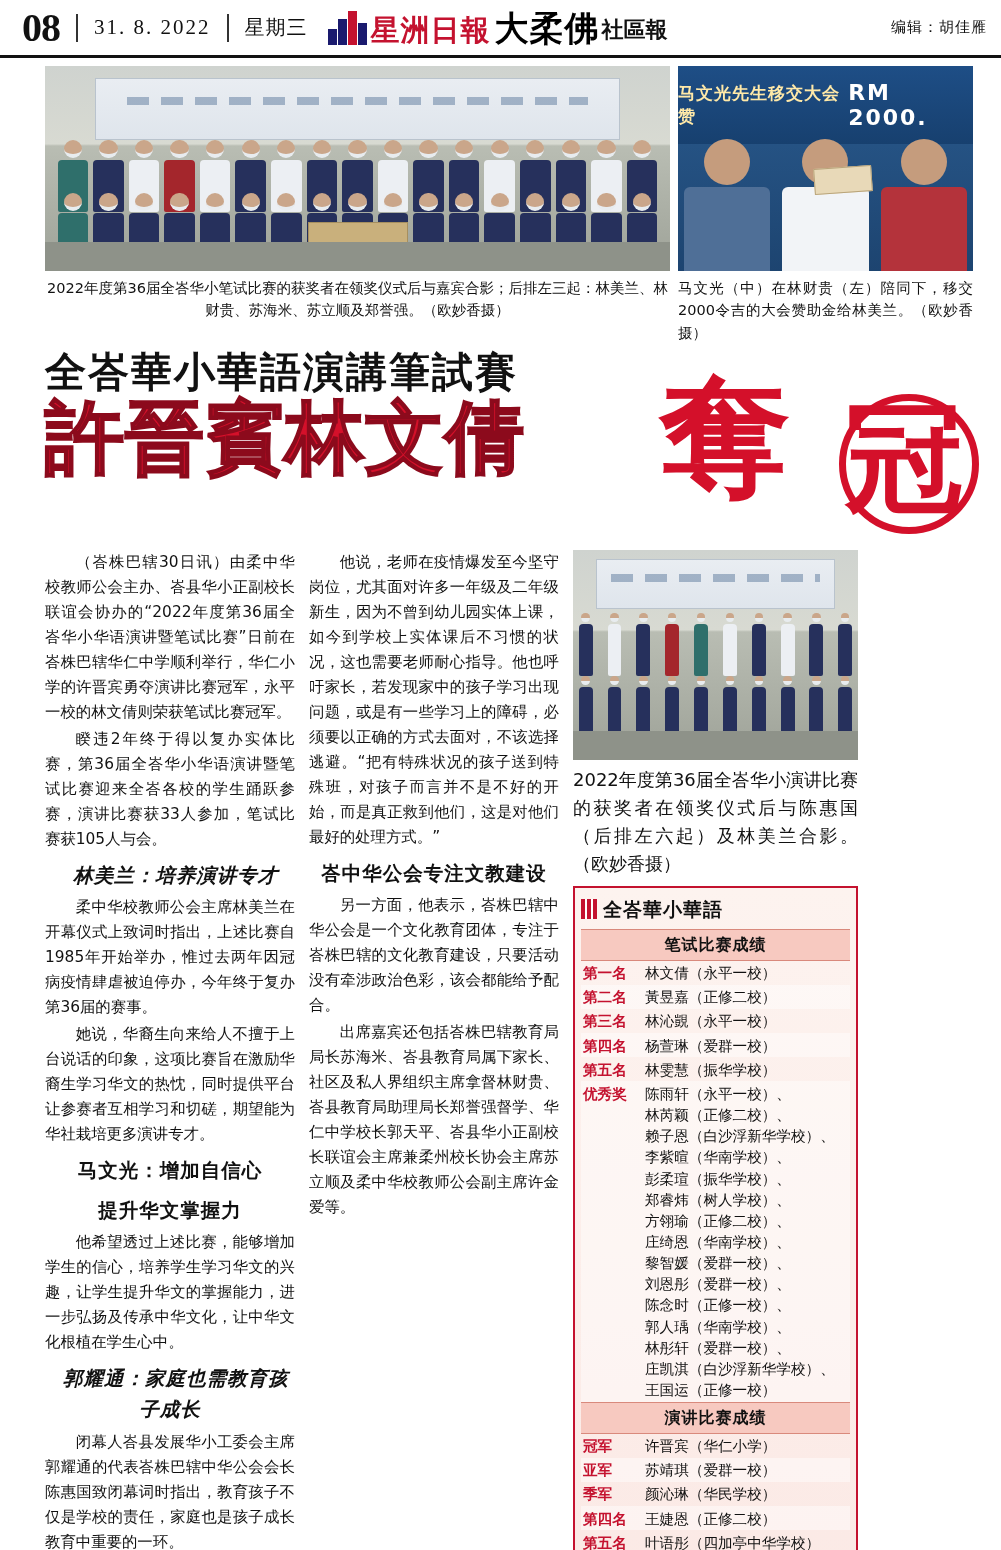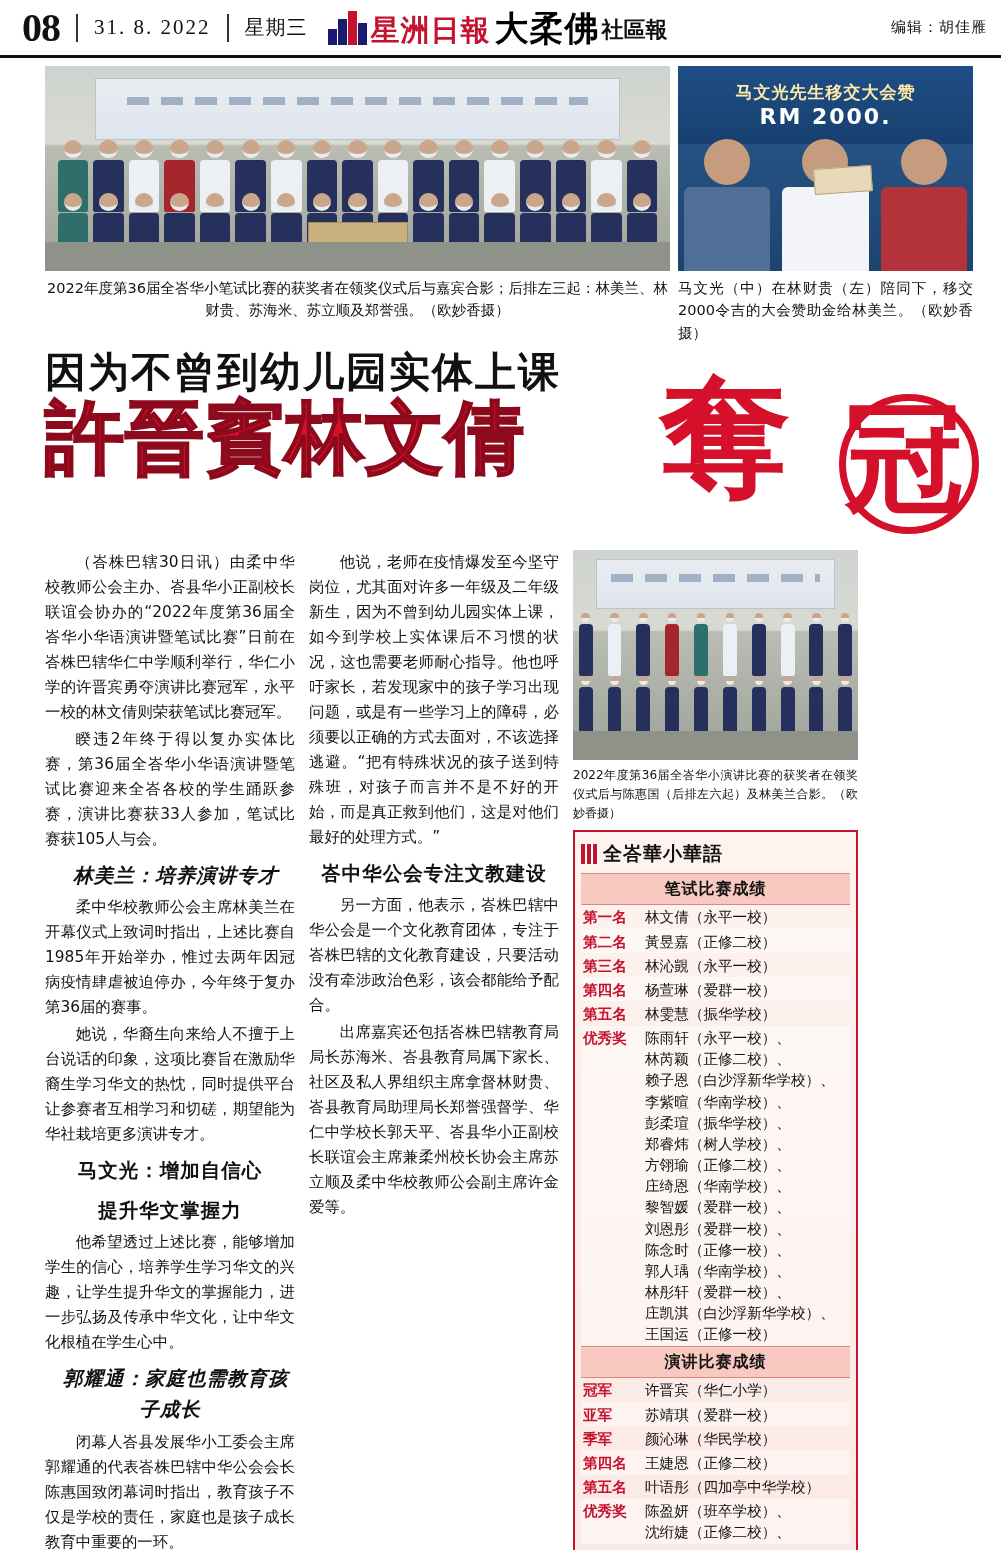--- a/index.html
+++ b/index.html
@@ -122,21 +122,21 @@
     position: absolute; left: 42%; bottom: 12%; width: 16%; height: 12%;
     background: #c9b07c; border: 1px solid #a68f5f;
   }
 
   
   .ph2-bg { position: absolute; inset: 0; background: linear-gradient(#2a5b8f,#1d4470); }
   .ph2-banner {
     position: absolute; left: 0; top: 0; width: 100%; height: 38%;
     background: linear-gradient(#1e4e86,#17406f);
     color: #ffe9a8; font-size: 17px; font-weight: 700;
-    display: flex; flex-direction: column; justify-content: center; align-items: center;
+    display: flex; flex-direction: row; justify-content: center; align-items: center;
     letter-spacing: 1px;
   }
   .ph2-banner span:last-child { color: #fff; font-size: 22px; letter-spacing: 2px; }
   .ph2-people { position: absolute; left: 0; bottom: 0; width: 100%; height: 66%; display: flex; align-items: flex-end; }
   .p2 { flex: 1; text-align: center; }
   .p2 .head { width: 46px; height: 46px; border-radius: 50%; background: #c59c7d; margin: 0 auto 2px; }
   .p2 .body { height: 84px; margin: 0 6px; border-radius: 6px 6px 0 0; }
   .p2.a .body { background: #4f6f97; }
   .p2.b .body { background: #f2f4f7; }
   .p2.c .body { background: #b4333b; }
@@ -215,21 +215,21 @@
     letter-spacing: 1px;
   }
   .col h3.left { text-align: center; text-indent: 0.6em; font-style: italic; }
   .col-1 { width: 250px; }
   .col-2 { width: 250px; }
   .col-3 { width: 285px; }
 
   .mid-photo {
     width: 285px; height: 210px; position: relative; overflow: hidden; margin-bottom: 6px;
   }
-  .mid-cap { font-size: 12px; line-height: 1.55; text-align: justify; }
+  .mid-cap { font-size: 18px; line-height: 1.55; text-align: justify; }
 
   
   .results {
     width: 285px;
     border: 2px solid #c4122f;
     background: linear-gradient(#fdf3ef,#fbe9e5);
     padding: 4px 6px 8px;
     margin-top: 8px;
   }
   .res-title {
@@ -465,21 +465,21 @@
     <div class="cheque"></div>
   </div>
 </div>
 
 <div class="caps">
   <div class="cap cap-main">2022年度第36届全峇华小笔试比赛的获奖者在领奖仪式后与嘉宾合影；后排左三起：林美兰、林财贵、苏海米、苏立顺及郑誉强。（欧妙香摄）</div>
   <div class="cap cap-side">马文光（中）在林财贵（左）陪同下，移交2000令吉的大会赞助金给林美兰。（欧妙香摄）</div>
 </div>
 
 <div class="headline-wrap">
-  <div class="sub-headline">因为不曾到幼儿园实体上课</div>
+  <div class="sub-headline">全峇華小華語演講筆試賽</div>
   <div class="main-headline">許晉賓林文倩</div>
   <div class="headline-stamp">
     <div class="stamp-ring"></div>
     <div class="stamp-char c1">奪</div>
     <div class="stamp-char c2">冠</div>
   </div>
 </div>
 
 <div class="body-area">
 

